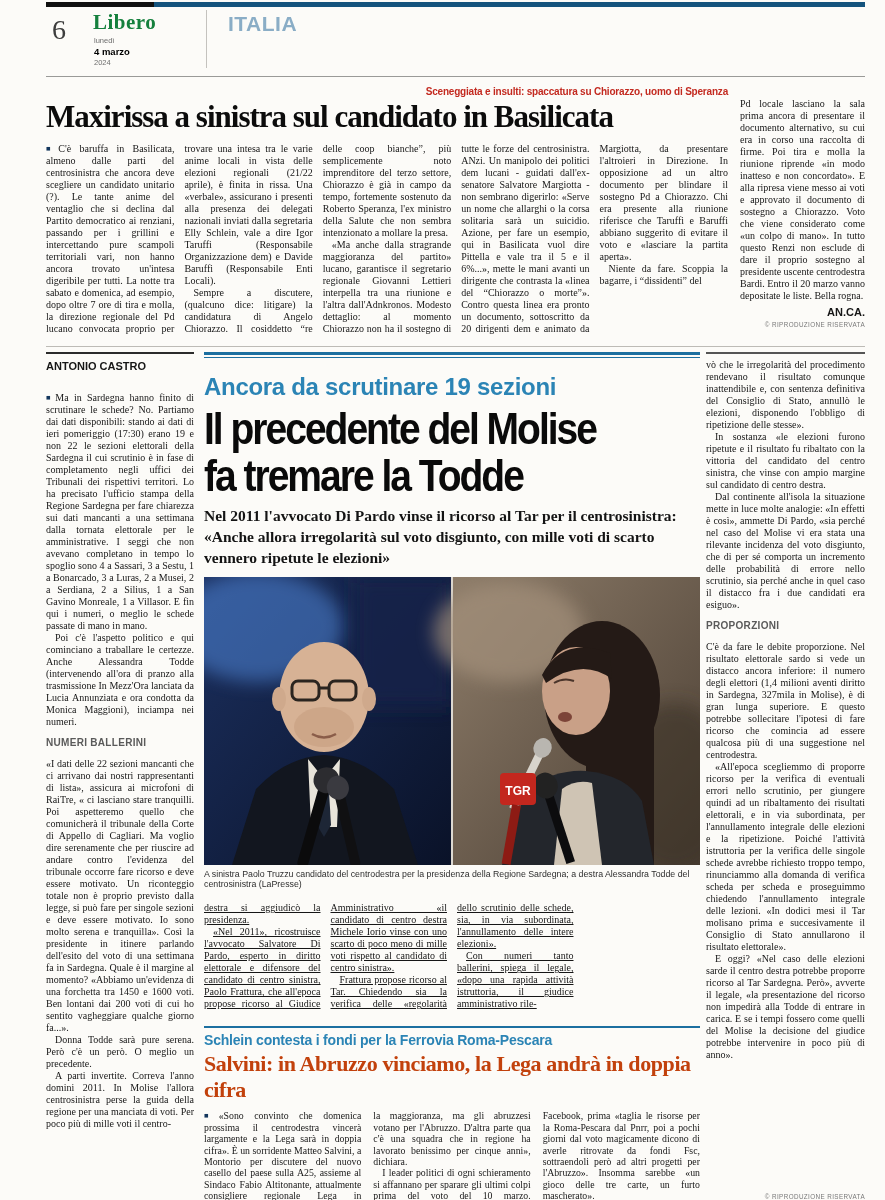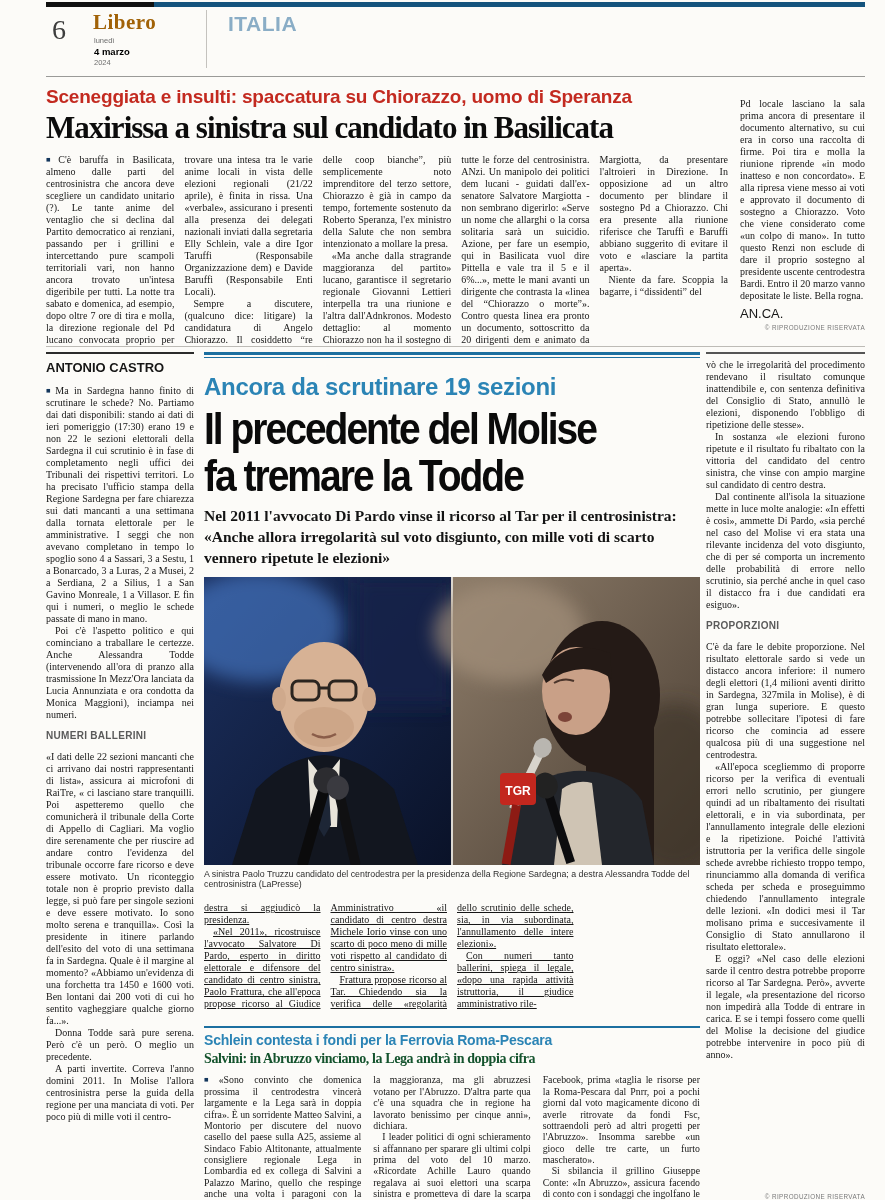--- a/index.html
+++ b/index.html
@@ -4,72 +4,72 @@
 <style>
   html,body{margin:0;padding:0;background:#e6e4e0;}
   .sheet{position:relative;width:885px;height:1200px;margin:0 auto;background:#fcfbf8;
          overflow:hidden;font-family:"Liberation Serif",serif;color:#161616;}
 
   
   .topbar{position:absolute;left:46px;top:2px;width:819px;height:5px;display:flex;}
   .topbar .b1{width:108px;background:#101010;}
   .topbar .b2{flex:1;background:#14537d;}
   .pageno{position:absolute;left:52px;top:14px;font-size:28px;color:#3d3d3d;}
-  .masthead{position:absolute;left:93px;top:10px;font-weight:bold;font-size:21px;color:#a16207;letter-spacing:.5px;}
+  .masthead{position:absolute;left:93px;top:10px;font-weight:bold;font-size:21px;color:#15803d;letter-spacing:.5px;}
   .mastdate{position:absolute;left:94px;top:36px;font-family:"Liberation Sans",sans-serif;
             font-size:7.5px;color:#6d6d6d;line-height:1.3;}
   .mastdate .d{font-weight:bold;color:#000;font-size:9.5px;}
   .vdiv{position:absolute;left:206px;top:10px;width:1px;height:58px;background:#c4c2be;}
   .section-label{position:absolute;left:218px;top:12px;font-family:"Liberation Sans",sans-serif;
             font-weight:bold;font-size:21px;color:#8aadc6;letter-spacing:.5px;margin-left:10px;}
   .hrule{position:absolute;left:46px;top:76px;width:819px;height:1px;background:#9a9a98;}
 
   
   .bt{font-size:10px;line-height:1.2;text-align:justify;hyphens:auto;-webkit-hyphens:auto;}
   .bt p{margin:0;}
   .bt p.ind{text-indent:9px;}
   .mk{color:#13365c;font-size:7.5px;vertical-align:1px;margin-right:2px;}
-  .byline{font-family:"Liberation Sans",sans-serif;font-weight:normal;font-size:13px;margin-top:4px;}
+  .byline{font-family:"Liberation Sans",sans-serif;font-weight:bold;font-size:11px;text-align:right;margin-top:4px;}
   .copy{font-family:"Liberation Sans",sans-serif;font-size:6.3px;color:#787878;text-align:right;
         letter-spacing:.4px;margin-top:3px;}
   .colsub{font-family:"Liberation Sans",sans-serif;font-weight:bold;font-size:10px;color:#5a5a5a;
         margin:9px 0;letter-spacing:.3px;}
 
   
   .art1{position:absolute;left:46px;top:86px;width:819px;height:258px;}
   .art1-left{position:absolute;left:0;top:0;width:682px;}
   .kicker-red{color:#c32a20;font-family:"Liberation Sans",sans-serif;font-weight:bold;
-        font-size:19px;letter-spacing:-.2px;}
+        font-size:10px;letter-spacing:-.2px;text-align:right;}
   .art1 h1{margin:4px 0 0;font-size:31px;font-weight:bold;letter-spacing:-1px;line-height:1.02;color:#0c0c0c;}
   .art1-body{margin-top:10px;column-count:5;column-gap:10px;column-fill:auto;height:196px;overflow:hidden;}
   .art1-side{position:absolute;left:694px;top:12px;width:125px;height:246px;overflow:hidden;}
 
   .section-divider{position:absolute;left:46px;top:346px;width:819px;height:1px;background:#bdbbb6;}
 
   
   .main{position:absolute;left:46px;top:352px;width:819px;height:848px;}
   .mleft{position:absolute;left:0;top:0;width:148px;height:848px;border-top:2px solid #2b2b2b;
          padding-top:6px;box-sizing:border-box;overflow:hidden;}
-  .author{font-family:"Liberation Sans",sans-serif;font-weight:bold;font-size:13px;margin-bottom:10px;}
+  .author{font-family:"Liberation Sans",sans-serif;font-weight:bold;font-size:11px;margin-bottom:20px;}
 
   .mcenter{position:absolute;left:158px;top:0;width:496px;height:848px;overflow:hidden;}
   .blueline{height:3px;background:#1c6fa0;}
   .blueline2{height:1px;background:#1c6fa0;margin-top:2px;}
   .mkick{color:#2b84b5;font-family:"Liberation Sans",sans-serif;font-weight:bold;font-size:24px;
          margin-top:15px;letter-spacing:-.3px;}
   .mhead{font-family:"Liberation Sans",sans-serif;font-weight:bold;font-size:39px;line-height:1.06;
          letter-spacing:-2px;color:#0a0a0a;transform:scaleY(1.15);transform-origin:left top;margin:4px 0 18px;}
   .msub{font-size:15.5px;font-weight:bold;line-height:1.35;color:#141414;}
   .photo{margin-top:9px;width:496px;height:288px;display:block;background:#222;}
   .caption{font-family:"Liberation Sans",sans-serif;font-size:8.8px;color:#2e2e2e;margin-top:4px;}
   .below{margin-top:13px;column-count:4;column-gap:10px;column-fill:auto;height:112px;overflow:hidden;text-decoration:underline;}
 
   .art3{margin-top:12px;border-top:2px solid #1c6fa0;padding-top:4px;}
   .a3kick{color:#2b84b5;font-family:"Liberation Sans",sans-serif;font-weight:bold;font-size:14px;letter-spacing:-.2px;}
-  .a3head{font-size:14px;font-weight:bold;letter-spacing:-.4px;margin-top:3px;color:#14532d;}
+  .a3head{font-size:22px;font-weight:bold;letter-spacing:-.4px;margin-top:3px;color:#c2410c;}
   .a3body{margin-top:7px;column-count:3;column-gap:12px;column-fill:auto;height:156px;overflow:hidden;
           font-size:9.8px;line-height:1.16;}
 
   .mright{position:absolute;left:660px;top:0;width:159px;height:848px;border-top:2px solid #555;
           padding-top:5px;box-sizing:border-box;display:flex;flex-direction:column;}
   .mright .grow{flex:1;overflow:hidden;}
 </style>
 </head>
 <body>
 

